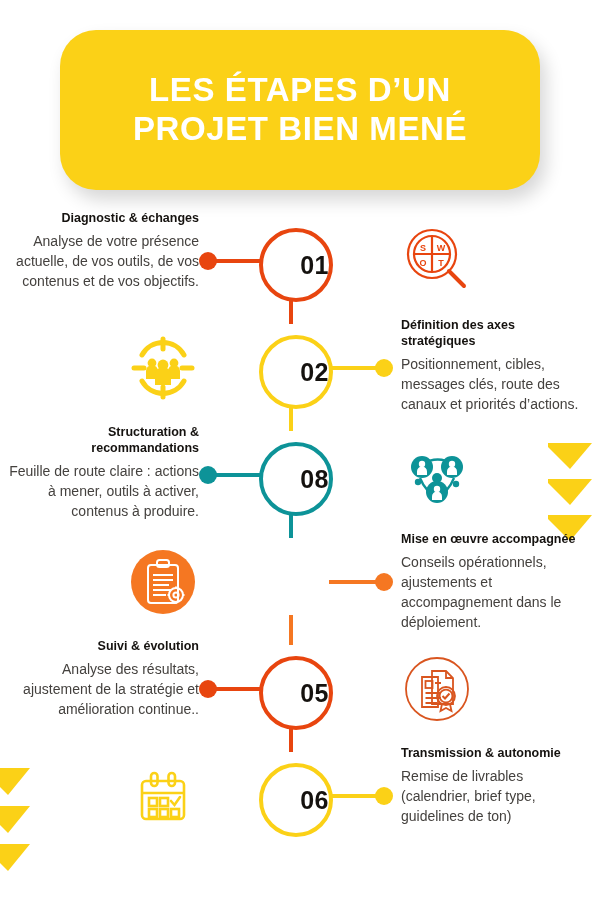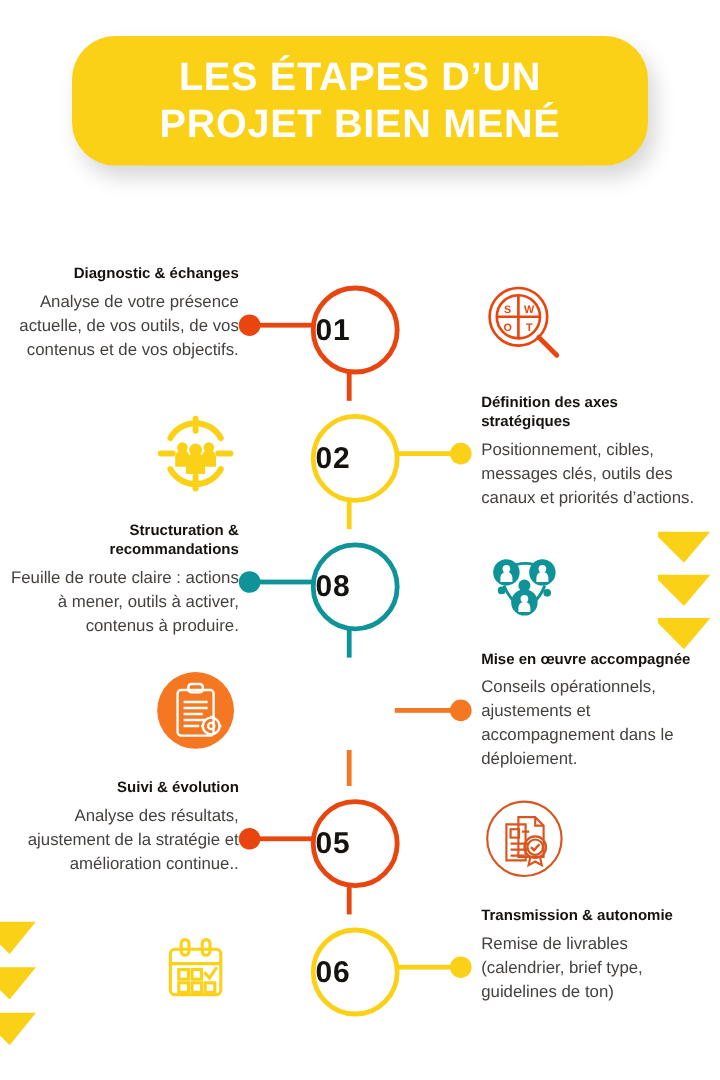--- a/index.html
+++ b/index.html
@@ -7,39 +7,39 @@
     width:600px;height:900px;
     background:#ffffff;
     font-family:"Liberation Sans", sans-serif;
     overflow:hidden;
     position:relative;
   }
   .canvas{position:relative;width:600px;height:900px;overflow:hidden;}
 
   
   .banner{
-    position:absolute;left:60px;top:30px;width:480px;height:108px;
+    position:absolute;left:60px;top:30px;width:480px;height:160px;
     background:#FBD117;border-radius:36px;
     display:flex;align-items:center;justify-content:center;
     box-shadow:6px 10px 18px rgba(0,0,0,0.16);
   }
   .banner-title{
     color:#ffffff;text-align:center;font-weight:bold;
     font-size:33px;line-height:1.18;letter-spacing:0.6px;
     padding:0 14px;
   }
 
   
-  .timeline{position:absolute;left:0;top:222px;width:600px;height:660px;}
+  .timeline{position:absolute;left:0;top:212px;width:600px;height:660px;}
   .step{position:absolute;left:0;width:600px;height:106px;}
 
   .circle{
     position:absolute;left:259px;top:16px;width:66px;height:66px;
     border-radius:50%;background:#ffffff;border:4px solid #c4b5fd;
-    display:flex;align-items:center;justify-content:flex-start;
+    display:flex;align-items:center;justify-content:flex-end;
     box-sizing:content-box;z-index:3;
   }
   .circle-num{font-size:25px;font-weight:bold;color:#15120F;letter-spacing:0.5px;}
 
   .vbar{
     position:absolute;left:289px;top:82px;width:4px;height:30px;
     background:#E8450F;z-index:1;
   }
 
   .stub{position:absolute;top:47px;height:4px;z-index:1;}
@@ -128,21 +128,21 @@
       <div class="stub left" style="background:#E8450F;"></div>
       <div class="circle" style="border-color:#E8450F;">
         <span class="circle-num">01</span>
       </div>
       <div class="vbar" style="background:#E8450F;"></div>
     </div>
 
     <div class="step" style="top:107px;">
       <div class="txt right">
         <div class="txt-title">Définition des axes stratégiques</div>
-        <div class="txt-body">Positionnement, cibles, messages clés, outils des canaux et priorités d’actions.</div>
+        <div class="txt-body">Positionnement, cibles, messages clés, route des canaux et priorités d’actions.</div>
       </div>
       <div class="icon-wrap left">
         <svg viewBox="0 0 82 82">
           <g stroke="#FBD117" stroke-width="5" fill="none" stroke-linecap="round">
             <path d="M41 12 V22"></path>
               <path d="M41 60 V70"></path>
             <path d="M12 41 H22"></path>
               <path d="M60 41 H70"></path>
             <path d="M20 28 A24 24 0 0 1 62 28"></path>
             <path d="M20 54 A24 24 0 0 0 62 54"></path>

